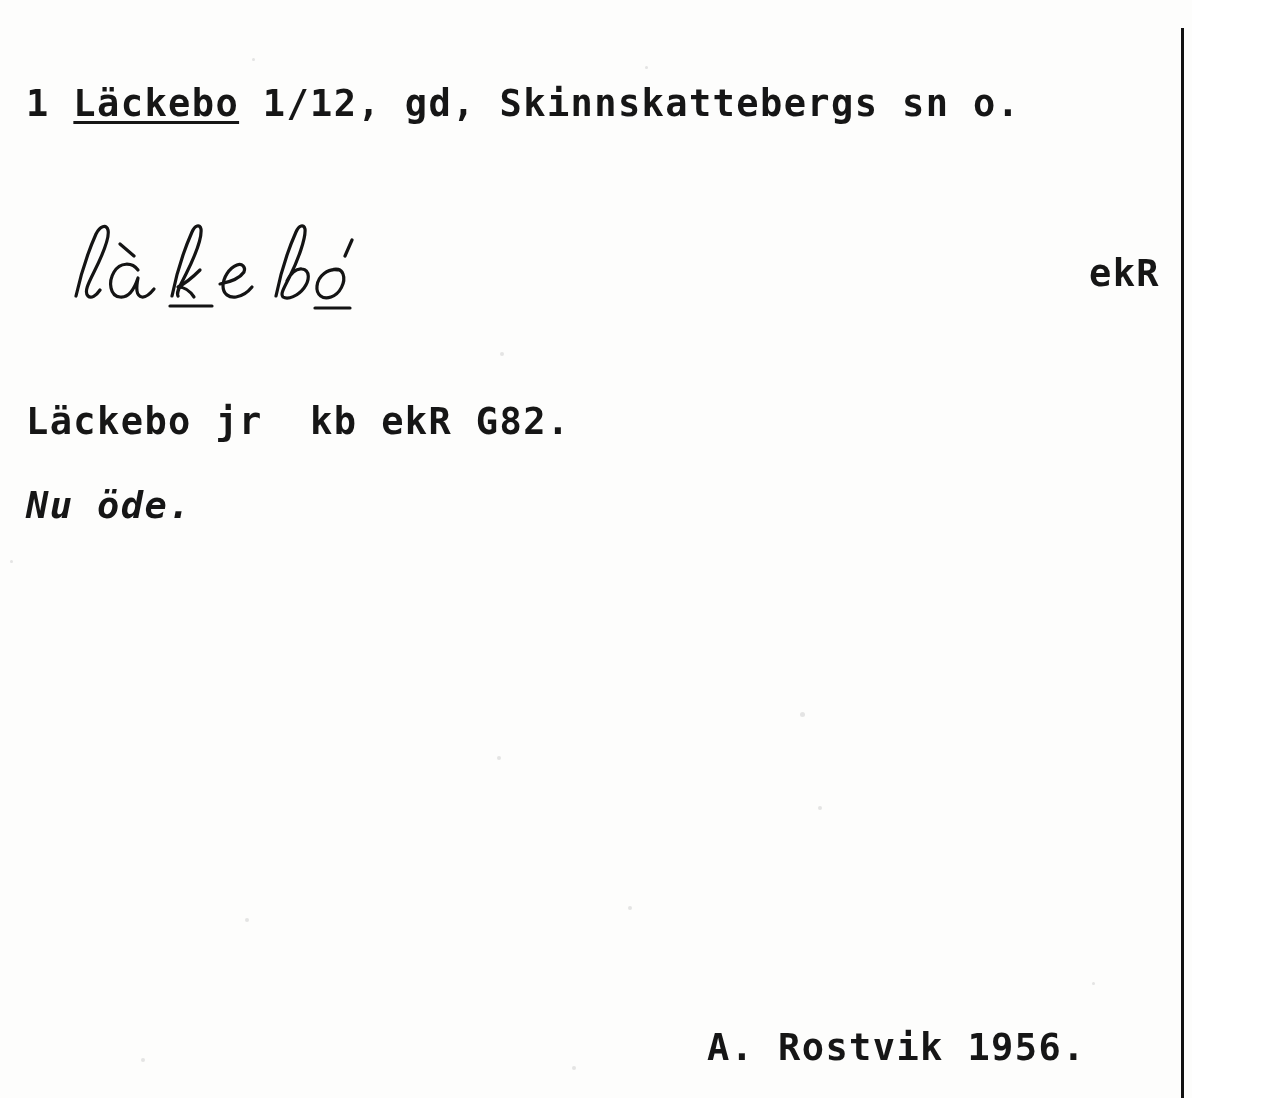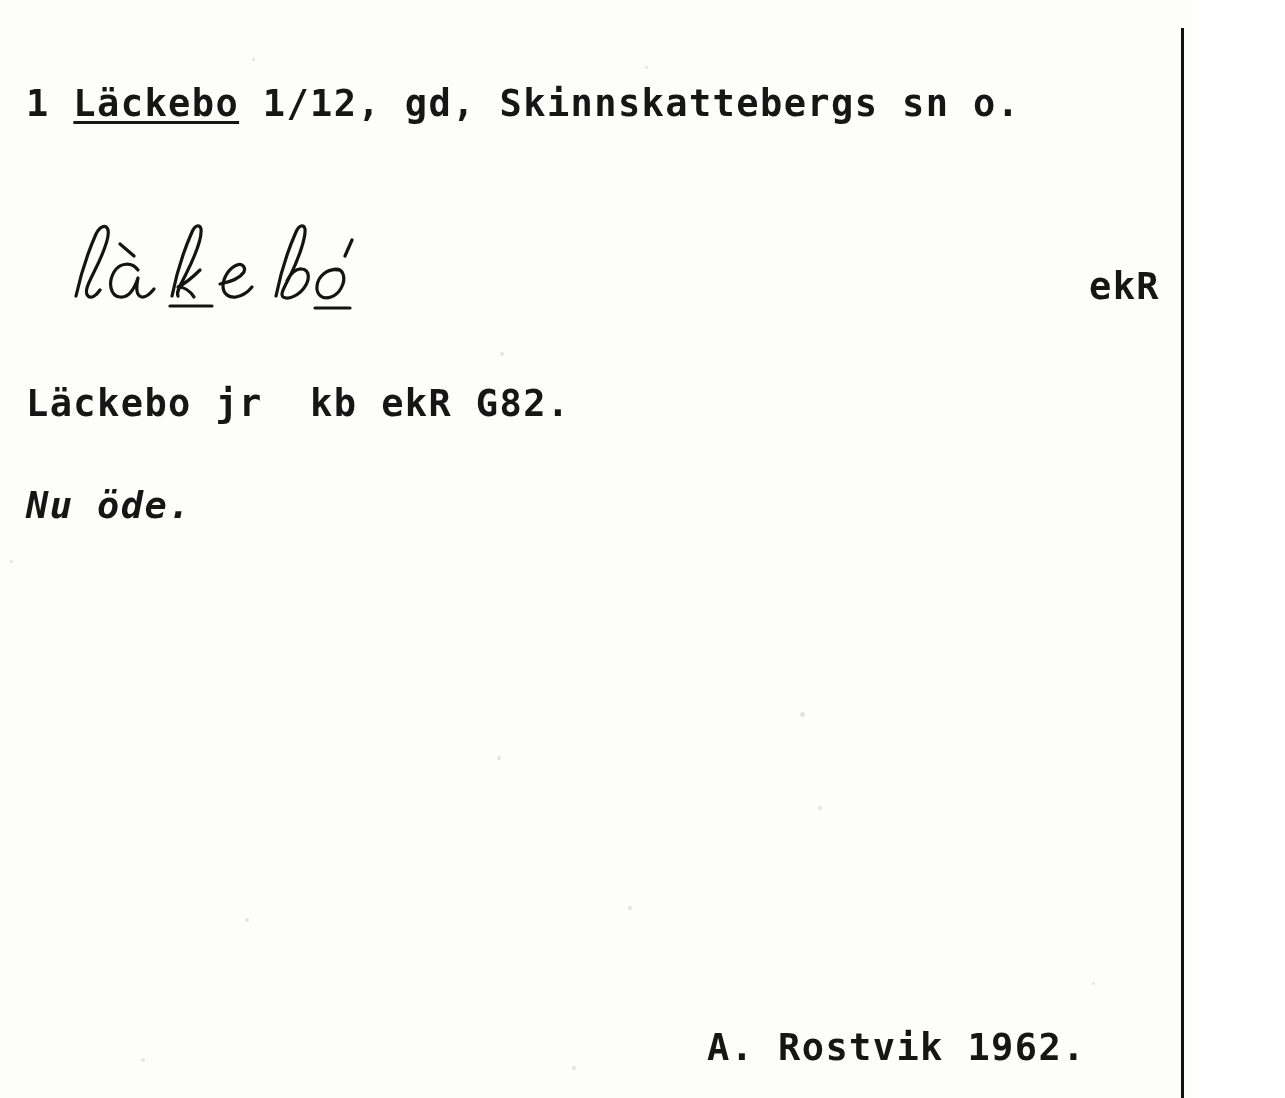--- a/index.html
+++ b/index.html
@@ -48,26 +48,26 @@
     text-decoration: underline;
     text-underline-offset: 5px;
     text-decoration-thickness: 3px;
   }
   #line2 {
     left: 880px;
     top: 158px;
   }
   #ekr {
     left: 1089px;
-    top: 265px;
+    top: 252px;
     text-align: right;
   }
   #line3 {
     left: 26px;
-    top: 382px;
+    top: 400px;
   }
   #line4 {
     left: 26px;
     top: 484px;
     font-style: italic;
   }
   #signature {
     left: 707px;
     top: 1026px;
   }
@@ -131,15 +131,15 @@
       <path d="M249 90 L284 90"></path>
 
       <path d="M286 22 L279 38"></path>
     </svg>
   </div>
 
   <div class="tline" id="line3">Läckebo jr  kb ekR G82.</div>
 
   <div class="tline" id="line4">Nu öde.</div>
 
-  <div class="tline" id="signature">A. Rostvik 1962.</div>
+  <div class="tline" id="signature">A. Rostvik 1956.</div>
 
 </div>
 
 </body></html>

